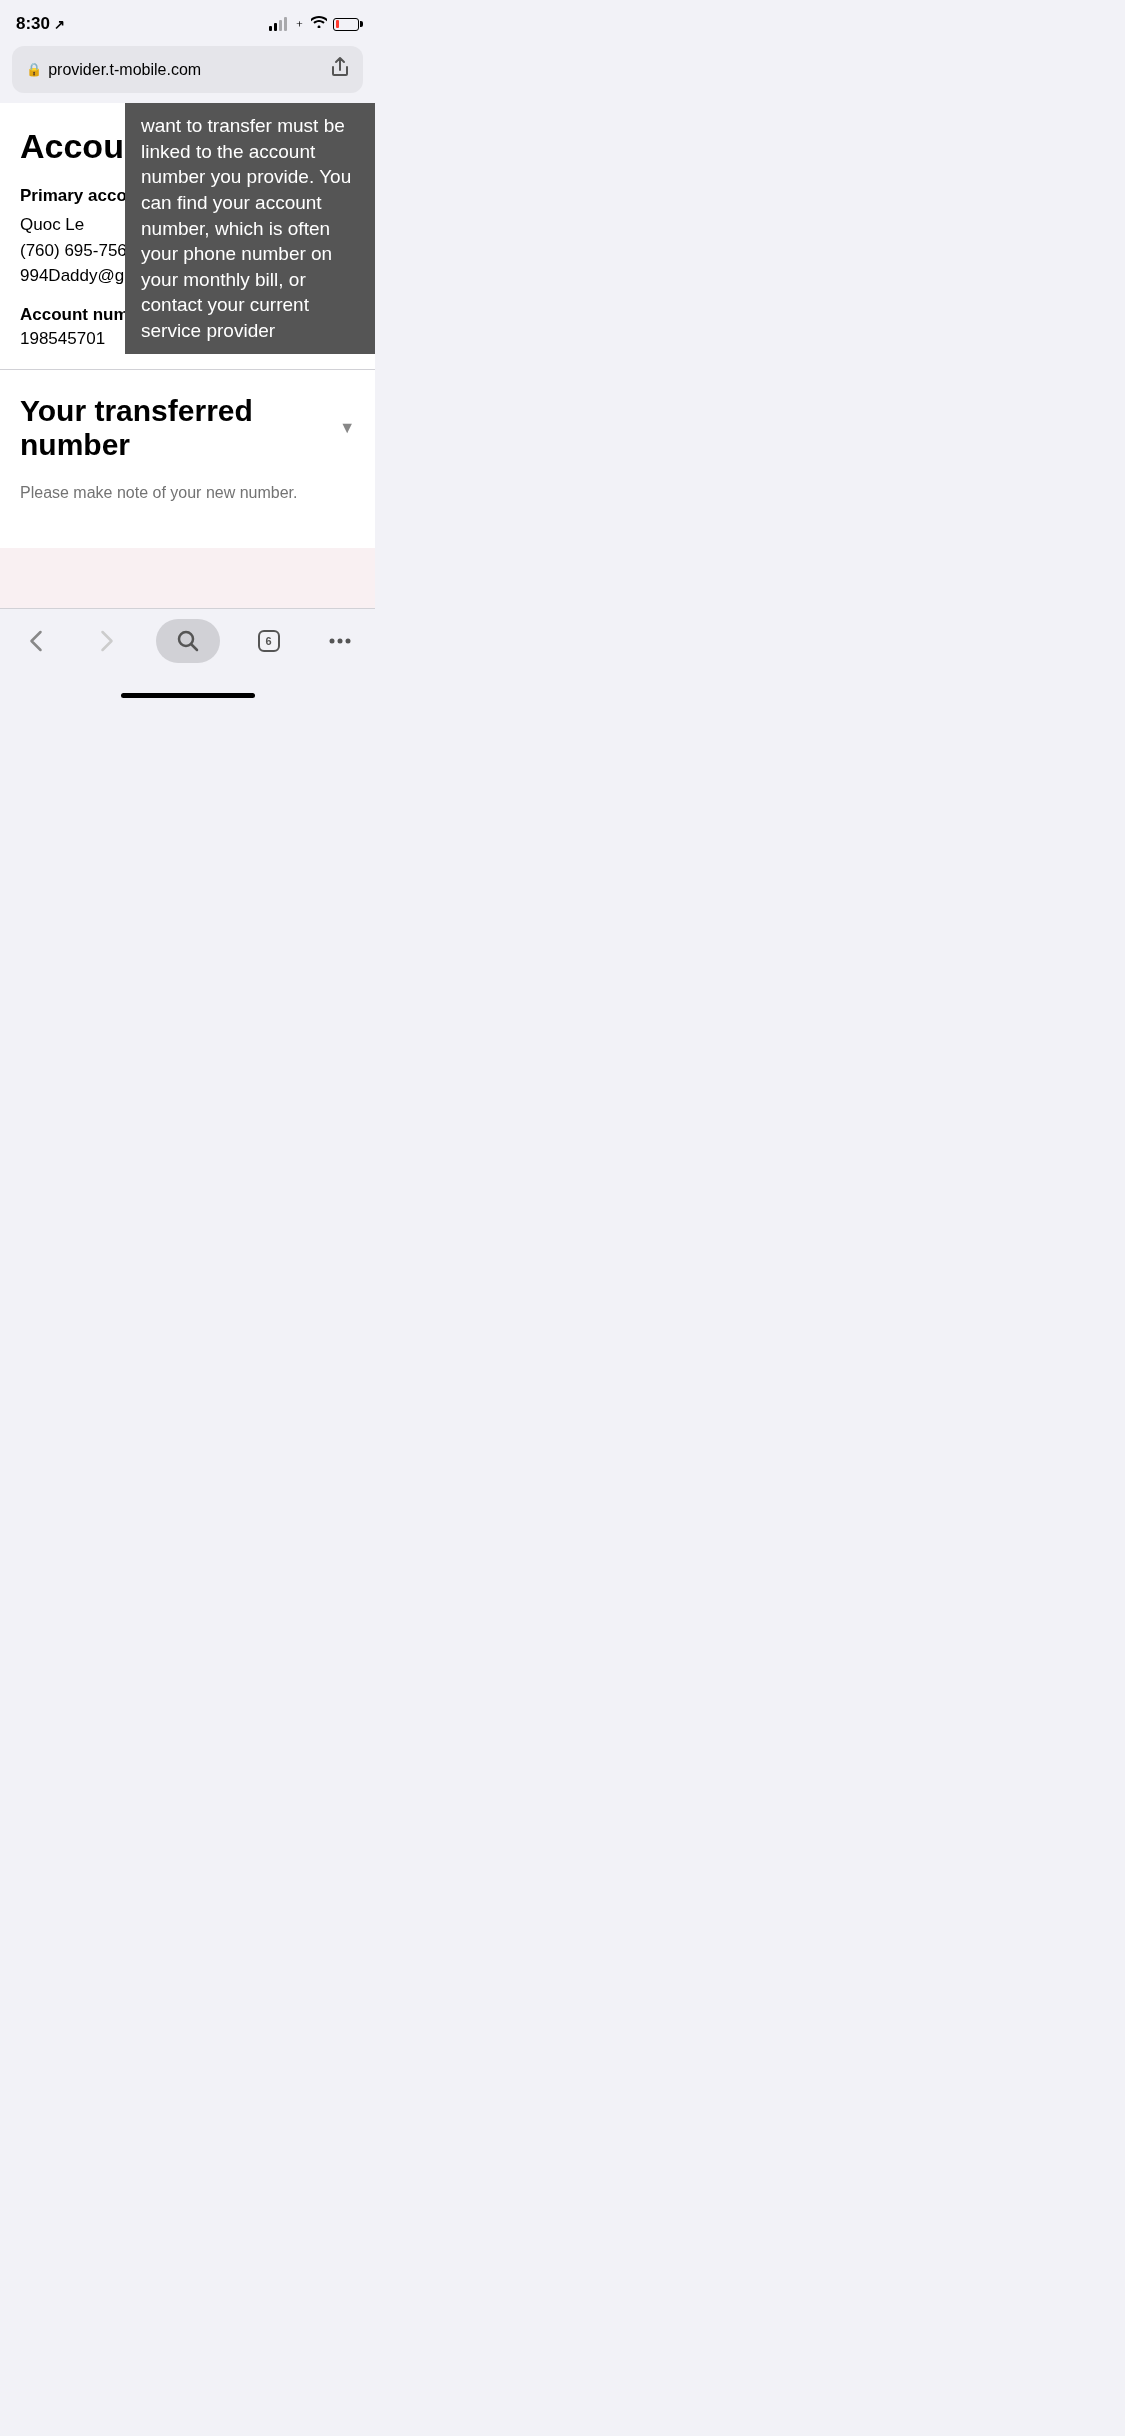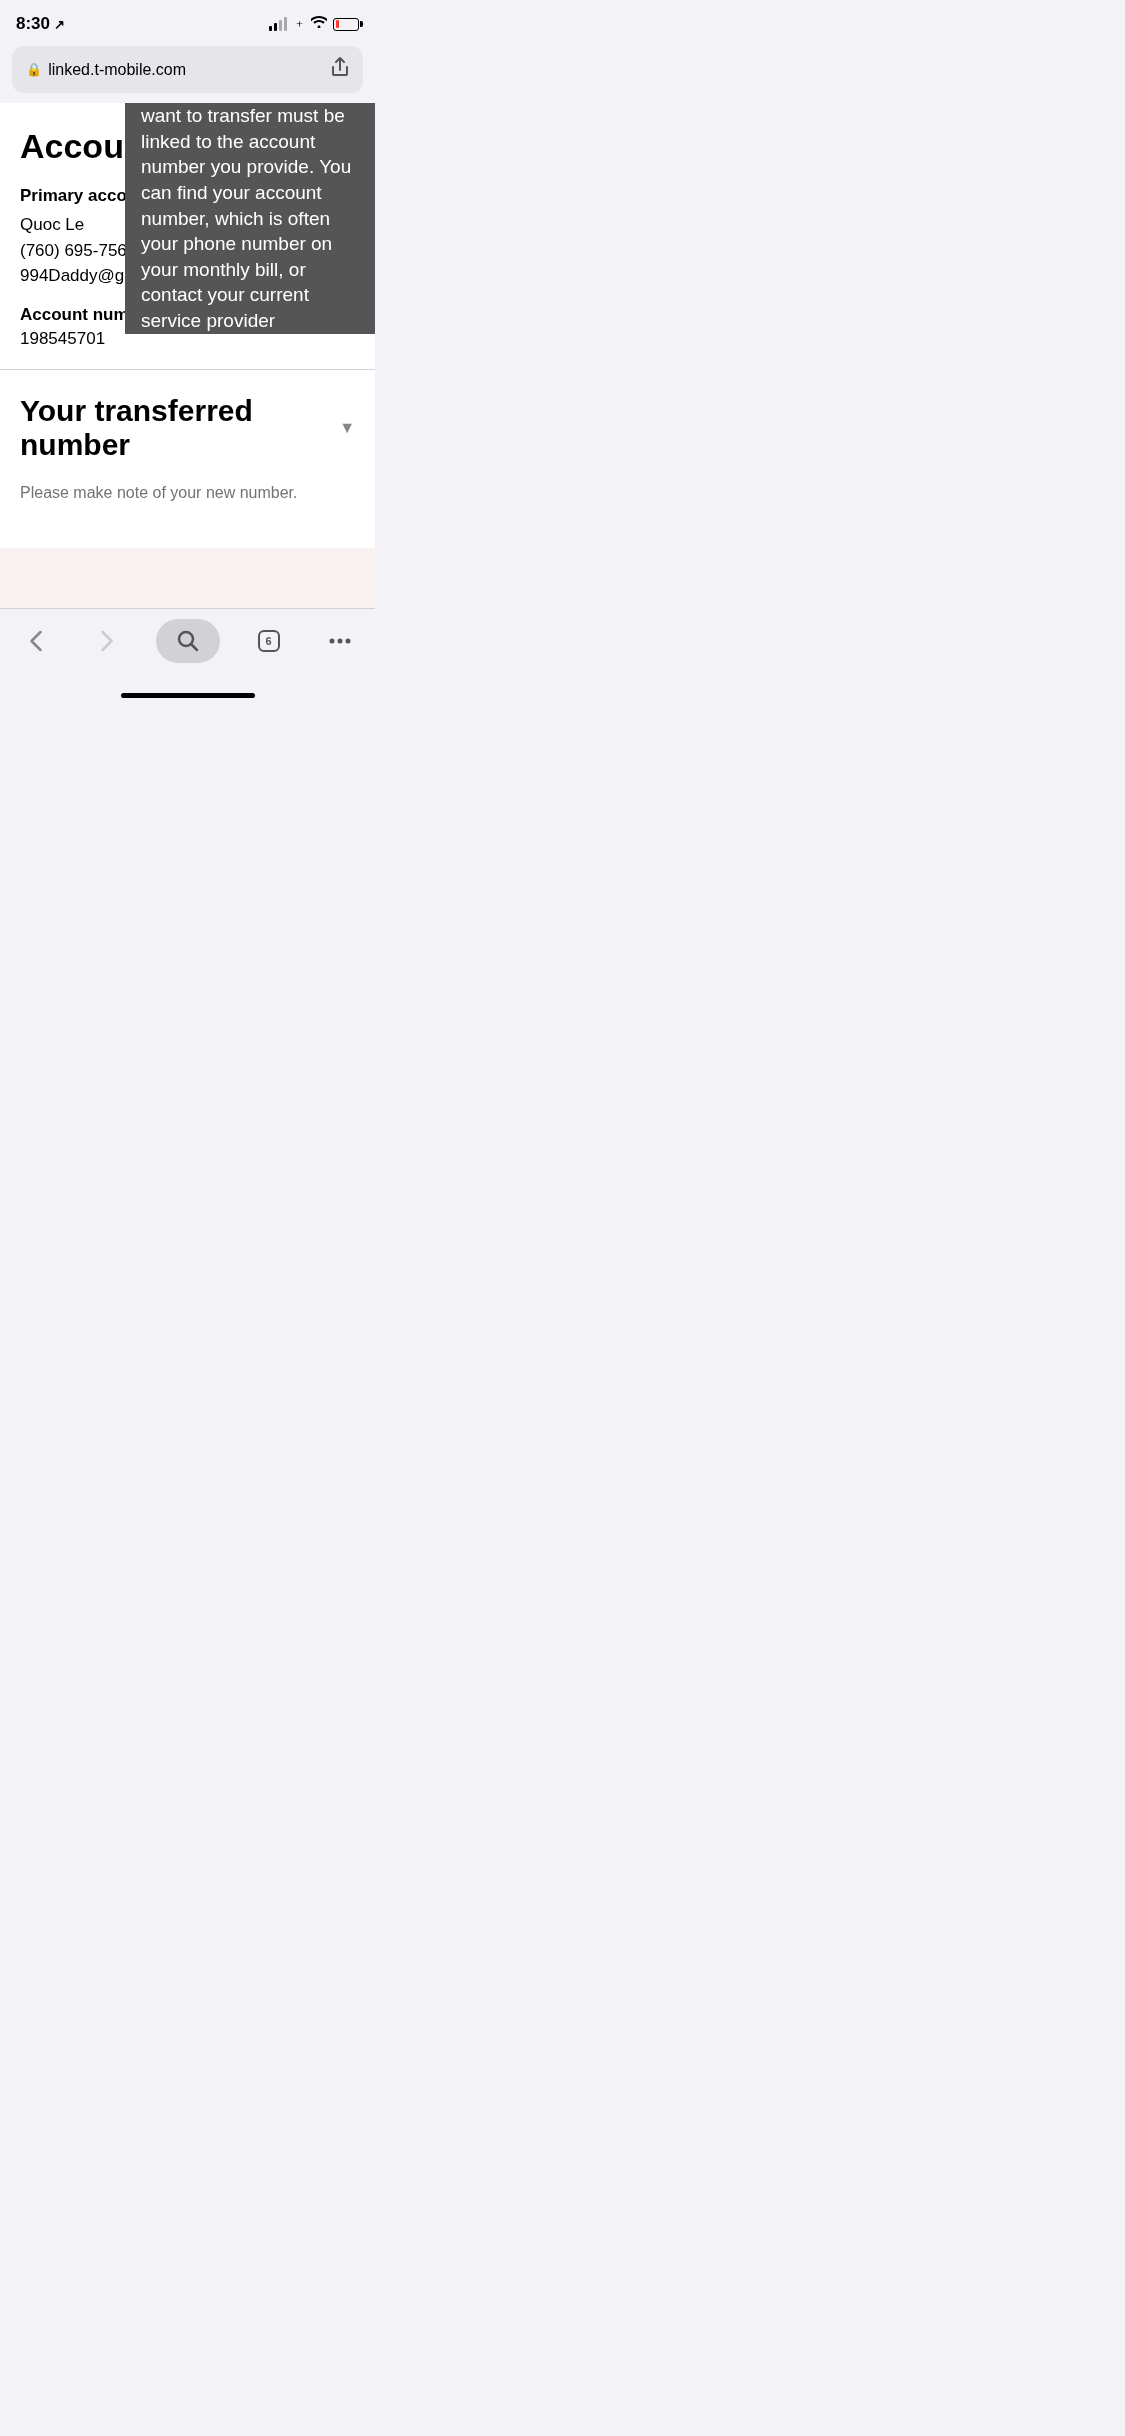--- a/index.html
+++ b/index.html
@@ -141,21 +141,21 @@
     
     .tooltip-overlay {
       position: absolute;
       top: 0;
       right: 0;
       width: 250px;
       background: #555;
       color: #fff;
       font-size: 19px;
       line-height: 1.35;
-      padding: 0 16px;
+      padding: 10px 16px;
       z-index: 10;
     }
 
     
     .account-section {
       padding: 24px 20px 20px;
     }
 
     .section-title {
       font-size: 34px;
@@ -331,21 +331,21 @@
     <div class="battery-icon">
       <div class="battery-level"></div>
     </div>
   </div>
 </div>
 
 <div class="address-bar">
   <div class="address-bar-inner">
     <div class="address-left">
       <span class="lock-icon">🔒</span>
-      <span class="address-text">linked.t-mobile.com</span>
+      <span class="address-text">provider.t-mobile.com</span>
     </div>
     <span class="share-icon">
       <svg width="18" height="22" viewBox="0 0 18 22" fill="none" xmlns="http://www.w3.org/2000/svg">
         <path d="M9 14V2M9 2L5 6M9 2L13 6" stroke="#555" stroke-width="2" stroke-linecap="round" stroke-linejoin="round"></path>
         <path d="M2 11V18C2 18.55 2.45 19 3 19H15C15.55 19 16 18.55 16 18V11" stroke="#555" stroke-width="2" stroke-linecap="round"></path>
       </svg>
     </span>
   </div>
 </div>
 

